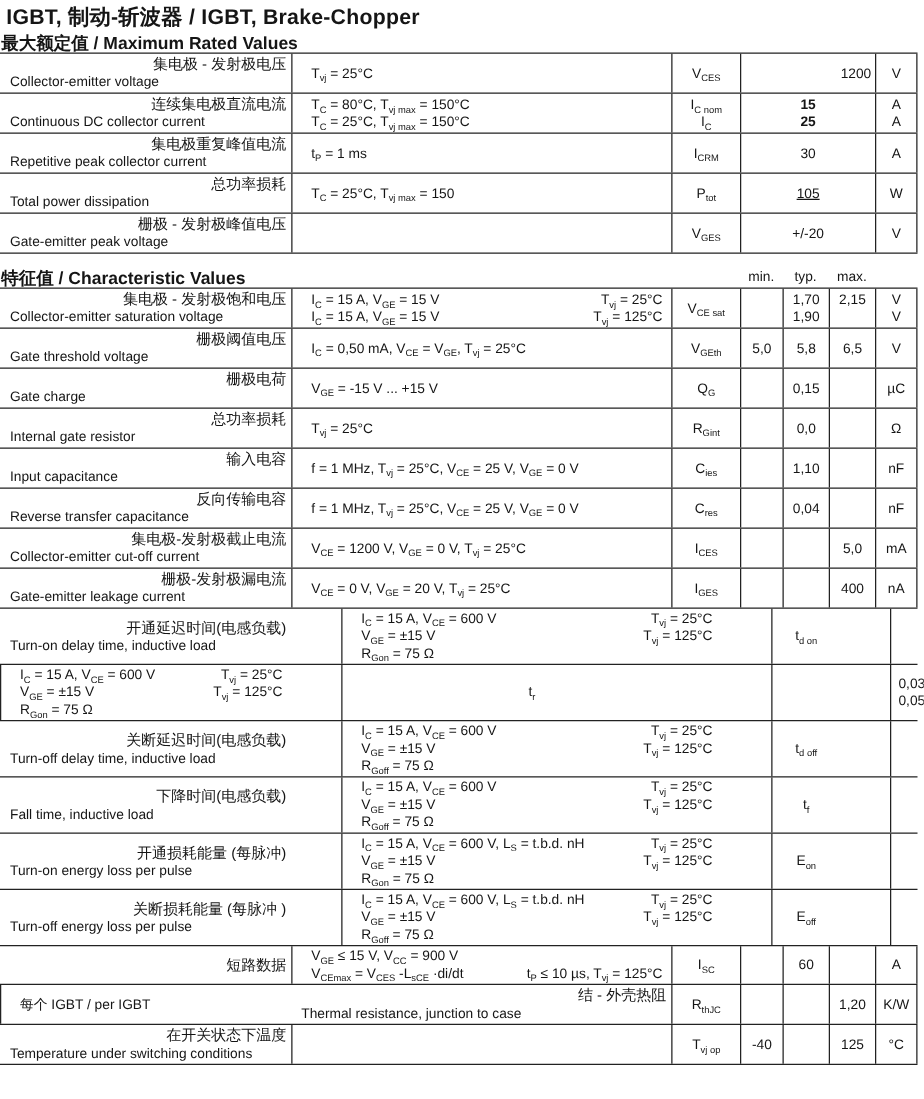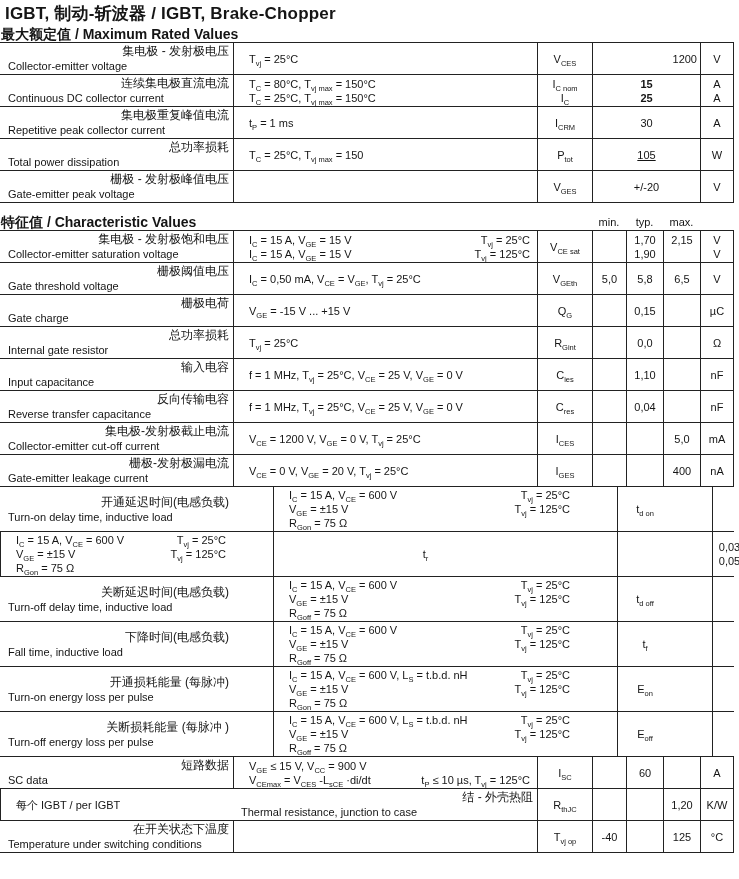--- a/index.html
+++ b/index.html
@@ -554,21 +554,20 @@
         </div>
         <div class="cell c-num"></div>
         <div class="cell c-unit">
           <div class="vline">mJ</div>
           <div class="vline">mJ</div>
         </div>
       </div>
       <div class="trow">
         <div class="cell c-desc">
           <div class="zh">短路数据</div>
-          <div class="en">SC data</div>
         </div>
         <div class="cell c-cond">
           <div class="cline">
             <span class="cl">V<sub>GE</sub> ≤ 15 V, V<sub>CC</sub> = 900 V</span>
           </div>
           <div class="cline">
             <span class="cl">V<sub>CEmax</sub> = V<sub>CES</sub> -L<sub>sCE</sub> ·di/dt</span>
             <span class="cr">t<sub>P</sub> ≤ 10 µs,  T<sub>vj</sub> = 125°C</span>
           </div>
         </div>

